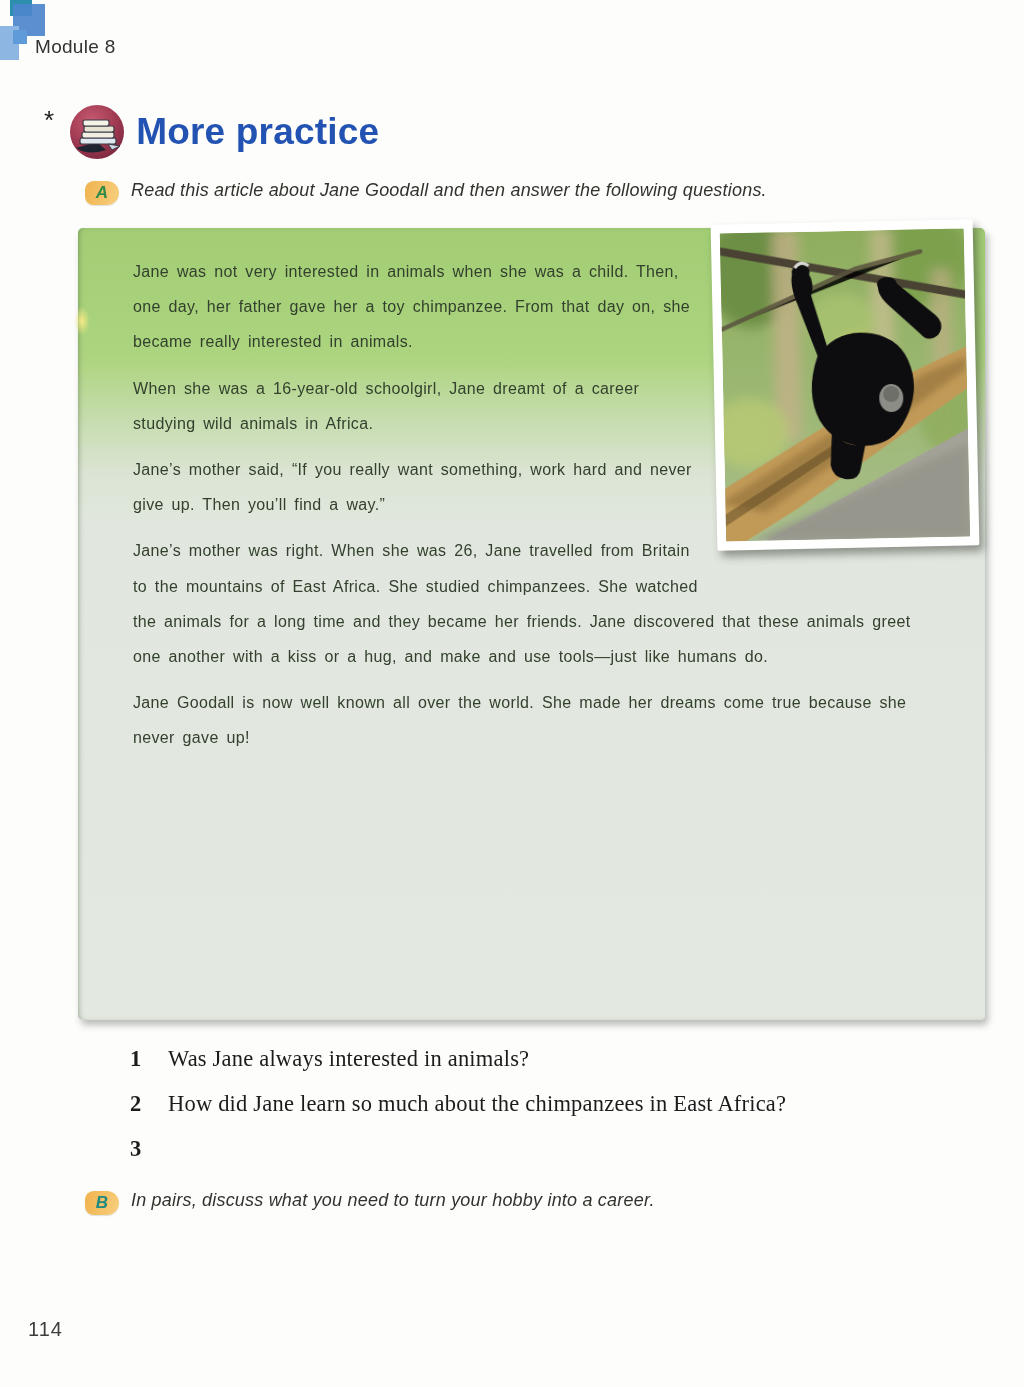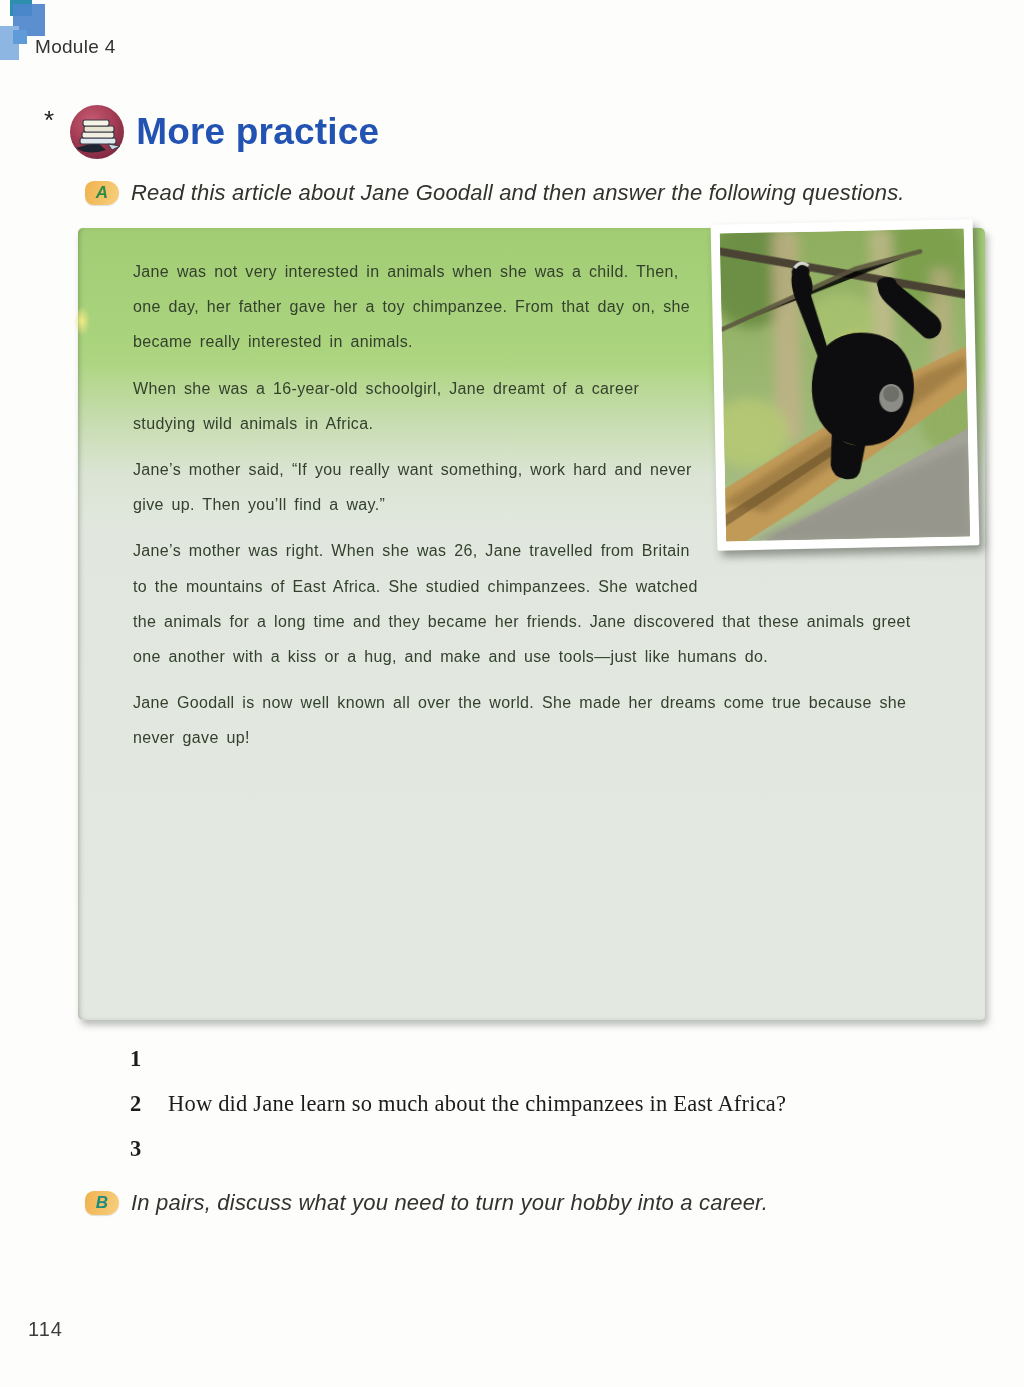--- a/index.html
+++ b/index.html
@@ -30,21 +30,21 @@
   .task-b{left:85px;top:1190px;}
   .letter-badge{
     display:inline-block;min-width:34px;height:24px;line-height:24px;text-align:center;
     background:linear-gradient(105deg,#f0b34f,#f7cf7e);
     border-radius:10px 14px 14px 10px;font-weight:bold;font-size:17px;
     font-style:italic;margin-right:12px;position:relative;top:1px;
     box-shadow:0 1px 1px rgba(0,0,0,.12);
   }
   .letter-a{color:#2e8b4a;}
   .letter-b{color:#1f8a80;}
-  .task-text{font-style:italic;font-size:22px;color:#33322c;letter-spacing:.2px;}
+  .task-text{font-style:italic;font-size:18px;color:#33322c;letter-spacing:.2px;}
 
   
   .card{
     position:absolute;left:78px;top:228px;width:907px;height:792px;
     border-radius:5px;
     background:linear-gradient(180deg,
       #a3cd75 0%, #a8d27b 12%, #aed581 17%,
       #c6dcad 24%, #dbe4d4 31%, #e1e7de 38%, #e3e8e0 100%);
     box-shadow:3px 5px 7px rgba(60,70,55,.35), inset 3px 0 5px -2px rgba(80,100,70,.45);
     box-sizing:border-box;padding:26px 55px 0 55px;
@@ -83,21 +83,21 @@
 </head>
 <body>
 
 <div class="corner">
   <div class="sq sq1"></div>
   <div class="sq sq2"></div>
   <div class="sq sq3"></div>
   <div class="sq sq4"></div>
 </div>
 
-<div class="module-label">Module 4</div>
+<div class="module-label">Module 8</div>
 
 <div class="mp-header">
   <span class="asterisk">*</span>
   <span class="books-badge">
     <svg viewBox="0 0 58 56" width="58" height="56">
       <defs>
         <radialGradient id="rg" cx="40%" cy="30%" r="75%">
           <stop offset="0%" stop-color="#c75a72"></stop>
           <stop offset="60%" stop-color="#a03a52"></stop>
           <stop offset="100%" stop-color="#7c2840"></stop>
@@ -184,20 +184,21 @@
 
     <ellipse cx="80" cy="40" rx="9" ry="7" fill="#0d0d0f"></ellipse>
     <ellipse cx="166" cy="54" rx="10" ry="7" fill="#0d0d0f"></ellipse>
     <path d="M74 36 q6 -8 14 -2" stroke="#d8d8d2" stroke-width="3" fill="none"></path>
   </svg>
 </div>
 
 <div class="questions">
   <div class="q-row">
     <span class="q-num">1</span>
+    <span class="q-text">Was Jane always interested in animals?</span>
   </div>
   <div class="q-row">
     <span class="q-num">2</span>
     <span class="q-text">How did Jane learn so much about the chimpanzees in East Africa?</span>
   </div>
   <div class="q-row">
     <span class="q-num">3</span>
   </div>
 </div>
 

